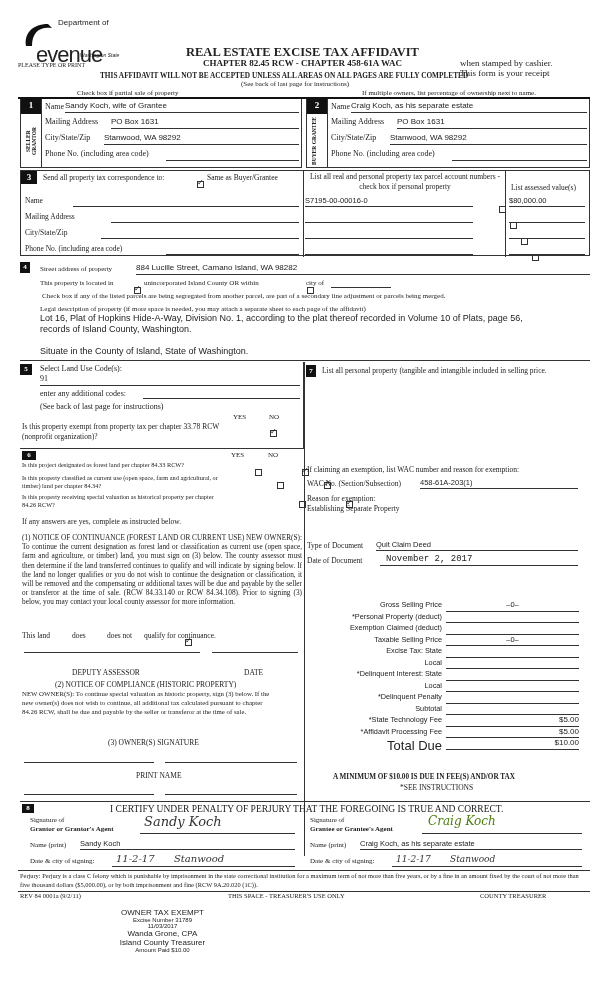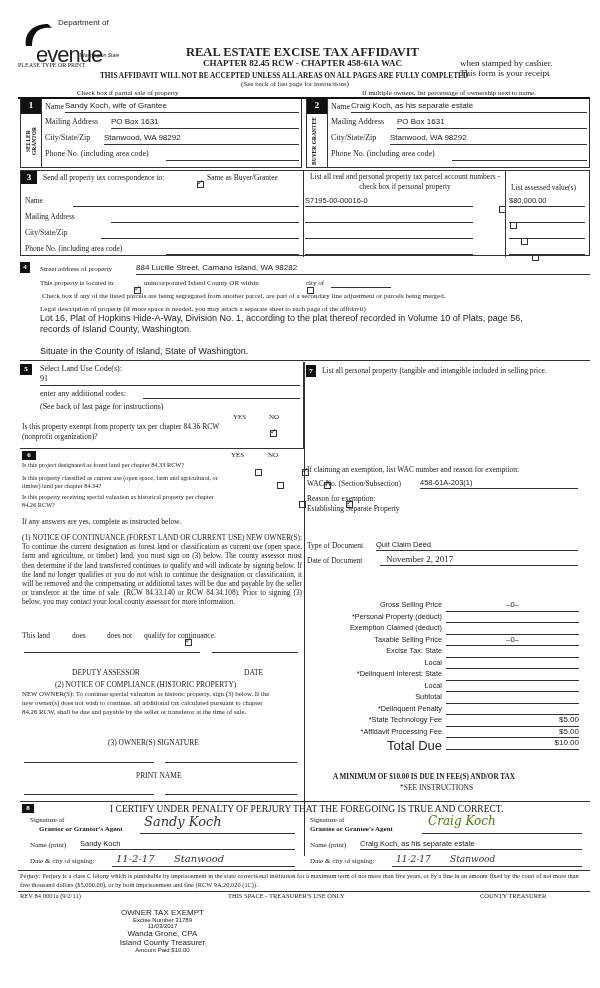--- a/index.html
+++ b/index.html
@@ -1,19 +1,19 @@
 <!DOCTYPE html>
 <html><head>
 <meta charset="utf-8">
 <style>
   * { box-sizing: border-box; margin: 0; padding: 0; }
   body { width: 600px; height: 988px; background: #fff; font-family: "Liberation Serif", serif; color: #222; position: relative; overflow: hidden; }
   .abs { position: absolute; }
   .sans { font-family: "Liberation Sans", sans-serif; }
-  .mono { font-family: Liberation Serif, serif; }
+  .mono { font-family: Liberation Mono, monospace; }
   .hand { font-family: "DejaVu Serif", serif; font-style: italic; }
   .line { border-bottom: 1px solid #333; }
   .num { background: #111; color: #fff; font-weight: bold; font-size: 9px; text-align: center; line-height: 13px; }
   .cb { display: inline-block; width: 7px; height: 7px; border: 1px solid #333; vertical-align: middle; position: relative; }
   .cb.checked::after { content: "✓"; position: absolute; left: -1px; top: -4px; font-size: 8px; line-height: 10px; }
   .t7 { font-size: 7px; }
   .t75 { font-size: 7.5px; }
   .t8 { font-size: 8px; }
   .t9 { font-size: 9px; }
   .vline { border-left: 1px solid #333; }
@@ -132,21 +132,21 @@
 
 <div class="abs" style="left:20px;top:362px;width:284px;height:86px;border-right:1px solid #333;">
   <div class="abs num" style="left:0;top:2px;width:12px;height:11px;font-size:7px;line-height:11px;">5</div>
   <div class="abs t8" style="left:20px;top:2px;">Select Land Use Code(s):</div>
   <div class="abs line t8" style="left:20px;top:12px;width:260px;height:12px;">91</div>
   <div class="abs t8" style="left:20px;top:27px;">enter any additional codes:</div>
   <div class="abs line" style="left:123px;top:26px;width:157px;height:11px;"></div>
   <div class="abs t8" style="left:20px;top:40px;">(See back of last page for instructions)</div>
   <div class="abs t7" style="left:213px;top:51px;">YES</div>
   <div class="abs t7" style="left:249px;top:51px;">NO</div>
-  <div class="abs t75" style="left:2px;top:60px;width:200px;line-height:10px;">Is this property exempt from property tax per chapter 84.36 RCW (nonprofit organization)?</div>
+  <div class="abs t75" style="left:2px;top:60px;width:200px;line-height:10px;">Is this property exempt from property tax per chapter 33.78 RCW (nonprofit organization)?</div>
   <span class="abs cb checked" style="left:250px;top:61px;"></span>
 </div>
 <div class="abs hline" style="left:20px;top:448px;width:284px;"></div>
 
 
 <div class="abs num" style="left:306px;top:365px;width:10px;height:12px;font-size:7px;line-height:12px;">7</div>
 <div class="abs t75" style="left:322px;top:366px;width:240px;line-height:10px;">List all personal property (tangible and intangible included in selling price.</div>
 <div class="abs vline" style="left:304px;top:362px;height:494px;"></div>
 
 
@@ -220,25 +220,25 @@
     </div>
     <div style="position: relative; height: 11.5px;">
       <div class="sans" style="position: absolute; right: 148px; top: 0px; font-size: 7.3px; white-space: nowrap;">*Delinquent Interest:  State</div>
       <div class="sans" style="position: absolute; left: 146px; top: 0px; width: 133px; height: 11.5px; border-bottom: 1px solid rgb(51, 51, 51); font-size: 8px; text-align: right;"></div>
     </div>
     <div style="position: relative; height: 11.5px;">
       <div class="sans" style="position: absolute; right: 148px; top: 0px; font-size: 7.3px; white-space: nowrap;">Local</div>
       <div class="sans" style="position: absolute; left: 146px; top: 0px; width: 133px; height: 11.5px; border-bottom: 1px solid rgb(51, 51, 51); font-size: 8px; text-align: right;"></div>
     </div>
     <div style="position: relative; height: 11.5px;">
+      <div class="sans" style="position: absolute; right: 148px; top: 0px; font-size: 7.3px; white-space: nowrap;">*Delinquent Penalty</div>
+      <div class="sans" style="position: absolute; left: 146px; top: 0px; width: 133px; height: 11.5px; border-bottom: 1px solid rgb(51, 51, 51); font-size: 8px; text-align: right;"></div>
+    </div>
+    <div style="position: relative; height: 11.5px;">
       <div class="sans" style="position: absolute; right: 148px; top: 0px; font-size: 7.3px; white-space: nowrap;">Subtotal</div>
-      <div class="sans" style="position: absolute; left: 146px; top: 0px; width: 133px; height: 11.5px; border-bottom: 1px solid rgb(51, 51, 51); font-size: 8px; text-align: right;"></div>
-    </div>
-    <div style="position: relative; height: 11.5px;">
-      <div class="sans" style="position: absolute; right: 148px; top: 0px; font-size: 7.3px; white-space: nowrap;">*Delinquent Penalty</div>
       <div class="sans" style="position: absolute; left: 146px; top: 0px; width: 133px; height: 11.5px; border-bottom: 1px solid rgb(51, 51, 51); font-size: 8px; text-align: right;"></div>
     </div>
     <div style="position: relative; height: 11.5px;">
       <div class="sans" style="position: absolute; right: 148px; top: 0px; font-size: 7.3px; white-space: nowrap;">*State Technology Fee</div>
       <div class="sans" style="position: absolute; left: 146px; top: 0px; width: 133px; height: 11.5px; border-bottom: 1px solid rgb(51, 51, 51); font-size: 8px; text-align: right;">$5.00</div>
     </div>
     <div style="position: relative; height: 11.5px;">
       <div class="sans" style="position: absolute; right: 148px; top: 0px; font-size: 7.3px; white-space: nowrap;">*Affidavit Processing Fee</div>
       <div class="sans" style="position: absolute; left: 146px; top: 0px; width: 133px; height: 11.5px; border-bottom: 1px solid rgb(51, 51, 51); font-size: 8px; text-align: right;">$5.00</div>
     </div>
@@ -250,21 +250,21 @@
 
 <div class="abs" style="left:333px;top:773px;font-size:7.2px;font-weight:bold;">A MINIMUM OF $10.00 IS DUE IN FEE(S) AND/OR TAX</div>
 <div class="abs t75" style="left:400px;top:783px;">*SEE INSTRUCTIONS</div>
 
 
 <div class="abs hline" style="left:20px;top:801px;width:570px;border-top-width:1.5px;"></div>
 <div class="abs num" style="left:22px;top:804px;width:12px;height:9px;font-size:7px;line-height:9px;">8</div>
 <div class="abs t9" style="left:110px;top:804px;font-size:9.5px;">I CERTIFY UNDER PENALTY OF PERJURY THAT THE FOREGOING IS TRUE AND CORRECT.</div>
 
 <div class="abs t7" style="left:30px;top:816px;">Signature of</div>
-<div class="abs t7" style="left:30px;top:825px;font-weight:bold;margin-left:9px;">Grantor or Grantor's Agent</div>
+<div class="abs t7" style="left:30px;top:825px;font-weight:bold;">Grantor or Grantor's Agent</div>
 <div class="abs line hand" style="left:140px;top:814px;width:155px;height:20px;font-size:13px;color:#333;padding-left:4px;">Sandy Koch</div>
 <div class="abs t7" style="left:30px;top:841px;">Name (print)</div>
 <div class="abs line sans" style="left:80px;top:839px;width:215px;font-size:7.5px;height:11px;">Sandy Koch</div>
 <div class="abs t7" style="left:30px;top:857px;">Date &amp; city of signing:</div>
 <div class="abs line" style="left:112px;top:853px;width:183px;height:14px;">
   <span class="abs hand" style="left:4px;top:0;font-size:10px;color:#333;">11-2-17</span>
   <span class="abs hand" style="left:62px;top:0;font-size:10px;color:#333;">Stanwood</span>
 </div>
 
 <div class="abs t7" style="left:310px;top:816px;">Signature of</div>

